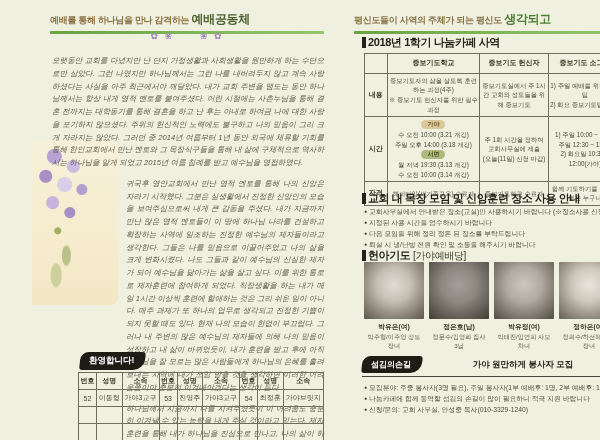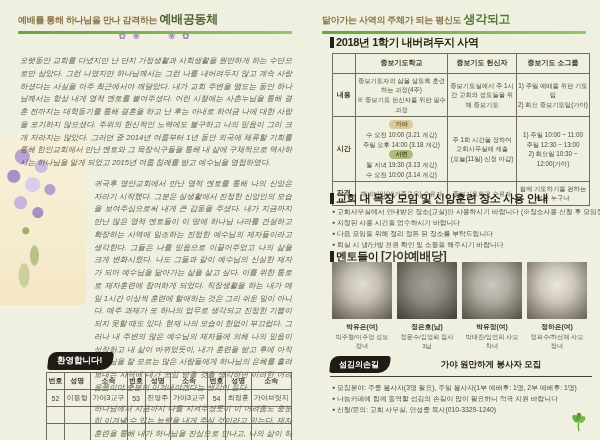--- a/index.html
+++ b/index.html
@@ -1,18 +1,18 @@
 <!DOCTYPE html>
 <html><head>
 <meta charset="utf-8">
 <style>
   html,body{margin:0;padding:0;}
   body{width:600px;height:440px;overflow:hidden;font-family:"Liberation Sans",sans-serif;}
   .spread{position:relative;width:600px;height:440px;background:#eff0df;}
-  .page{position:absolute;top:0;height:440px;width:300px;}
+  .page{position:absolute;top:0;height:440px;width:300px;margin-left:32px;}
   .page.left{left:0;}
   .page.right{left:300px;}
 
   
   .pg-header{position:absolute;top:9px;}
   .left .pg-header{left:18px;width:274px;}
   .right .pg-header{left:22px;width:264px;}
   .pg-header .prefix{font-size:9px;font-weight:bold;color:#8a7347;letter-spacing:-0.3px;}
   .pg-header .emph{font-size:12px;font-weight:bold;letter-spacing:-0.3px;}
   .left .pg-header .emph{color:#4a5f2d;}
@@ -50,21 +50,21 @@
   .welcome .black-tab{font-size:8.5px;margin-left:2px;}
   table.wel{width:246px;border-collapse:collapse;margin-top:2px;}
   table.wel th,table.wel td{border:1px solid #6f6c60;font-size:7px;color:#4a463a;text-align:center;padding:3px 1px;}
   table.wel th{font-weight:bold;color:#3b3829;}
   table.wel tr.empty td{height:10px;}
   table.wel{border:1.5px solid #55523f;}
 
   
   .sec-heading{position:absolute;font-size:11px;font-weight:bold;color:#26231b;letter-spacing:-0.4px;}
   .sec-heading .bar-icon{width:4px;height:11px;vertical-align:-1.5px;margin-right:2px;}
-  .sec-heading .loc{font-size:12px;font-weight:bold;color:#3c3a2d;}
+  .sec-heading .loc{font-size:10px;font-weight:normal;color:#3c3a2d;}
 
   table.prayer{position:absolute;left:32px;top:53px;width:258px;border-collapse:collapse;border:1.5px solid #55523f;}
   table.prayer th,table.prayer td{border:1px solid #6f6c60;font-size:6.3px;color:#4c4a3a;text-align:center;padding:2px 1px;line-height:1.5;}
   table.prayer thead th{font-size:7px;font-weight:bold;color:#36331f;padding:4px 1px;}
   table.prayer th.rowlab{font-size:7px;font-weight:bold;color:#36331f;width:20px;}
   .cell-note{margin-top:1px;}
   .pill{display:inline-block;border-radius:6px;font-size:6px;font-weight:bold;padding:0 6px;margin:1px 0;}
   .pill.gaya{background:#d9c99b;color:#6d5b2c;}
   .pill.seomyeon{background:#aeba7c;color:#44511f;}
 
@@ -172,25 +172,25 @@
               <td></td>
           </tr>
         </tbody>
       </table>
     </div>
   </section>
 
   <section class="page right">
 
     <div class="pg-header">
-      <span class="prefix">닮아가는 사역의 주체가 되는 평신도 </span><span class="emph">생각되고</span>
+      <span class="prefix">평신도들이 사역의 주체가 되는 평신도 </span><span class="emph">생각되고</span>
       <div class="pg-underline"></div>
     </div>
 
-    <div class="sec-heading" style="left:30px;top:35px;"><span class="bar-icon"></span><span>2018년 1학기 내버려두지 사역</span></div>
+    <div class="sec-heading" style="left:30px;top:35px;"><span class="bar-icon"></span><span>2018년 1학기 나눔카페 사역</span></div>
 
     <table class="prayer">
       <colgroup>
           <col style="width:20px">
           <col style="width:94px">
           <col style="width:70px">
           <col style="width:74px">
         </colgroup>
       <thead>
         <tr>
@@ -244,21 +244,21 @@
     </table>
 
     <div class="sec-heading" style="left:30px;top:191px;"><span class="bar-icon"></span><span>교회 내 목장 모임 및 신앙훈련 장소 사용 안내</span></div>
     <ul class="bullets place-bullets">
       <li><span class="blt">●</span><span>교회사무실에서 안내받은 장소(교실)만 사용하시기 바랍니다 (※장소사용 신청 후 모임장소 배정)</span></li>
       <li><span class="blt">●</span><span>지정된 사용 시간을 엄수하시기 바랍니다</span></li>
       <li><span class="blt">●</span><span>다음 모임을 위해 정리 정돈 된 장소를 부탁드립니다</span></li>
       <li><span class="blt">●</span><span>퇴실 시 냉/난방 전원 확인 및 소등을 해주시기 바랍니다</span></li>
     </ul>
 
-    <div class="sec-heading" style="left:30px;top:248px;"><span class="bar-icon"></span><span>멘토들이</span> <span class="loc">[가야예배당]</span></div>
+    <div class="sec-heading" style="left:30px;top:248px;"><span class="bar-icon"></span><span>헌아기도</span> <span class="loc">[가야예배당]</span></div>
 
     <div class="photo-grid">
       <figure>
         <div class="photo"></div>
         <figcaption>
           <div class="baby-name">박유은(여)</div>
           <div class="baby-line">박주형/이주영 성도</div>
           <div class="baby-line">장녀</div>
         </figcaption>
       </figure>

